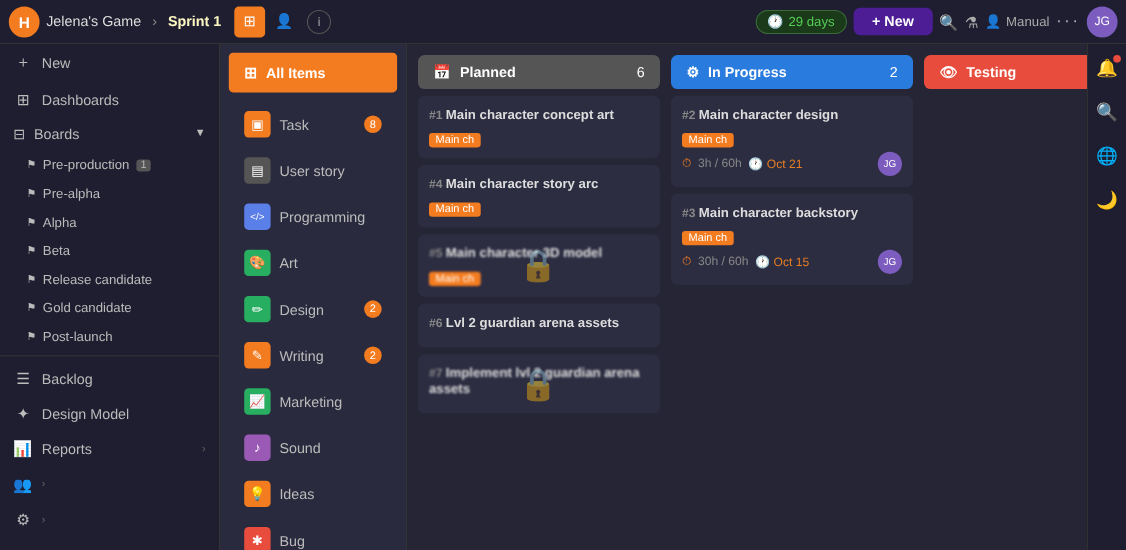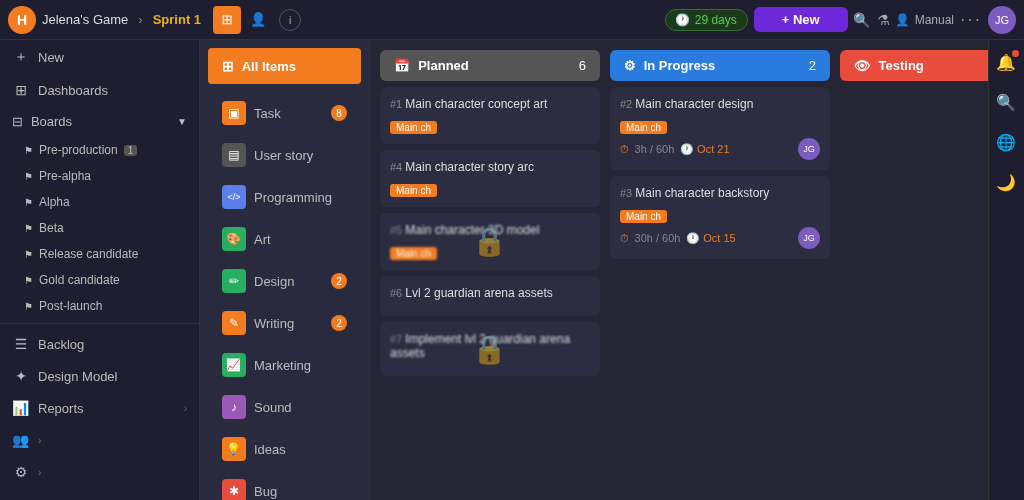--- a/index.html
+++ b/index.html
@@ -3,28 +3,28 @@
   <meta charset="utf-8">
   <style>
     * { box-sizing: border-box; margin: 0; padding: 0; }
     body { font-family: -apple-system, BlinkMacSystemFont, 'Segoe UI', sans-serif; background: #1a1a2e; color: #ccc; font-size: 13px; overflow: hidden; width: 1024px; height: 500px; display: flex; flex-direction: column; }
 
     
     .topbar { background: #1e1e30; display: flex; align-items: center; height: 40px; padding: 0 8px; gap: 6px; border-bottom: 1px solid #333; flex-shrink: 0; }
     .topbar-logo { width: 28px; height: 28px; background: #f47c20; border-radius: 50%; display: flex; align-items: center; justify-content: center; color: white; font-weight: bold; font-size: 14px; flex-shrink: 0; }
     .topbar-project { color: #ddd; font-size: 13px; font-weight: 500; }
     .topbar-chevron { color: #888; margin: 0 4px; }
-    .topbar-sprint { color: #eab308; font-weight: 600; }
+    .topbar-sprint { color: #fef9c3; font-weight: 600; }
     .topbar-icons { display: flex; gap: 4px; margin-left: 6px; }
     .topbar-icon-btn { width: 28px; height: 28px; border-radius: 4px; display: flex; align-items: center; justify-content: center; cursor: pointer; color: #aaa; background: transparent; border: none; }
     .topbar-icon-btn.active { background: #f47c20; color: white; }
     .topbar-info { width: 22px; height: 22px; border-radius: 50%; border: 1px solid #555; display: flex; align-items: center; justify-content: center; color: #aaa; font-size: 11px; cursor: pointer; }
     .topbar-spacer { flex: 1; }
     .topbar-days { background: #1a3a1a; border: 1px solid #3a6a3a; border-radius: 12px; padding: 3px 10px; color: #5c5; font-size: 12px; display: flex; align-items: center; gap: 4px; }
-    .topbar-new-btn { background: #6d28d9; color: white; border: none; border-radius: 6px; padding: 5px 28px; cursor: pointer; font-size: 13px; font-weight: 600; display: flex; align-items: center; gap: 4px; }
+    .topbar-new-btn { background: #4c1d95; color: white; border: none; border-radius: 6px; padding: 5px 17px; cursor: pointer; font-size: 13px; font-weight: 600; display: flex; align-items: center; gap: 4px; }
     .topbar-action-icons { display: flex; gap: 6px; align-items: center; }
     .topbar-action-icon { color: #aaa; cursor: pointer; font-size: 14px; }
     .topbar-manual { color: #aaa; font-size: 12px; cursor: pointer; display: flex; align-items: center; gap: 4px; }
     .topbar-more { color: #aaa; cursor: pointer; letter-spacing: 2px; font-size: 16px; }
     .topbar-avatar { width: 28px; height: 28px; border-radius: 50%; background: #7c5cbf; overflow: hidden; display: flex; align-items: center; justify-content: center; }
 
     
     .main-layout { display: flex; flex: 1; overflow: hidden; }
 
     
@@ -50,21 +50,21 @@
     
     .board-area { flex: 1; background: #252535; overflow-x: auto; display: flex; flex-direction: column; }
     .board-columns { display: flex; gap: 10px; padding: 10px; flex: 1; overflow-x: auto; min-width: 0; }
     .board-col { width: 220px; flex-shrink: 0; display: flex; flex-direction: column; gap: 6px; }
     .col-header { border-radius: 6px; padding: 8px 14px; font-weight: 600; font-size: 13px; display: flex; align-items: center; gap: 8px; }
     .col-planned { background: #555; color: white; }
     .col-inprogress { background: #2a7bde; color: white; }
     .col-testing { background: #e74c3c; color: white; }
     .col-count { font-weight: normal; margin-left: auto; }
     .card { background: #2d2d42; border-radius: 6px; padding: 10px; cursor: pointer; }
-    .card-title { color: #ddd; font-size: 12px; font-weight: 400; margin-bottom: 6px; }
+    .card-title { color: #ddd; font-size: 12px; font-weight: 700; margin-bottom: 6px; }
     .card-tag { display: inline-block; background: #f47c20; color: white; border-radius: 3px; padding: 1px 6px; font-size: 10px; margin-top: 4px; }
     .card-meta { display: flex; align-items: center; gap: 6px; margin-top: 4px; color: #888; font-size: 11px; }
     .card-meta .time-icon { color: #f47c20; }
     .card-meta .date { color: #e67e22; }
     .card-avatar { width: 22px; height: 22px; border-radius: 50%; background: #7c5cbf; margin-left: auto; display: flex; align-items: center; justify-content: center; font-size: 9px; color: white; overflow: hidden; }
 
     
     .right-sidebar { width: 36px; background: #1e1e30; border-left: 1px solid #333; display: flex; flex-direction: column; align-items: center; padding: 8px 0; gap: 12px; flex-shrink: 0; }
     .r-icon { color: #aaa; cursor: pointer; font-size: 16px; width: 28px; height: 28px; display: flex; align-items: center; justify-content: center; border-radius: 4px; }
     .r-notif { position: relative; }

